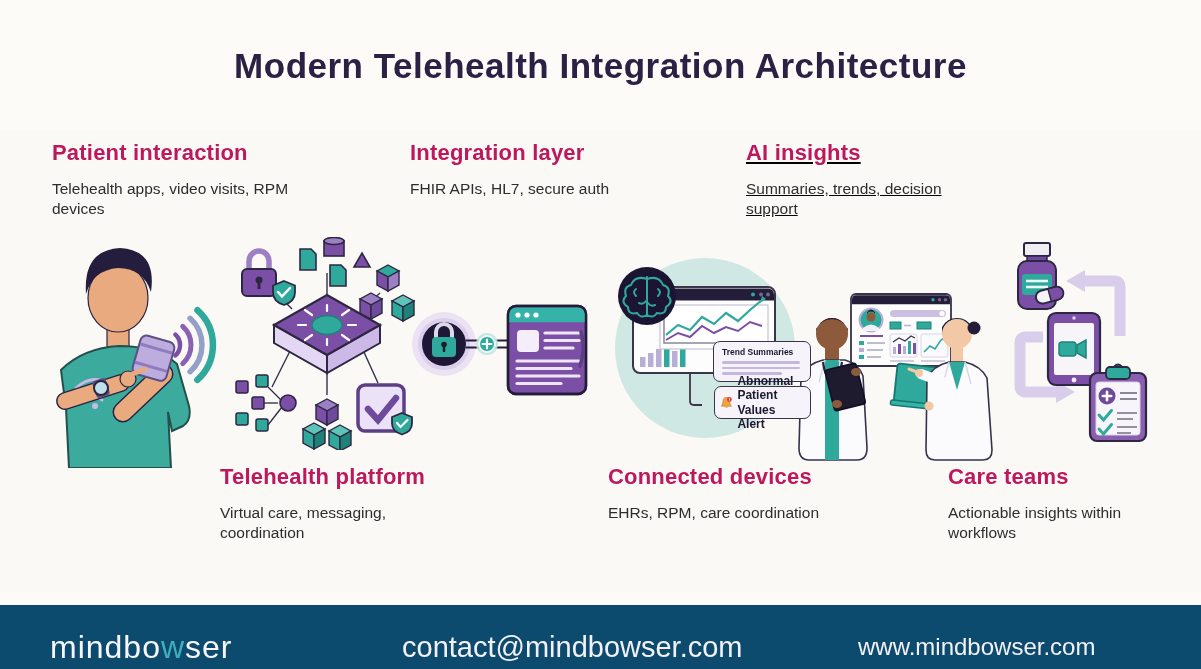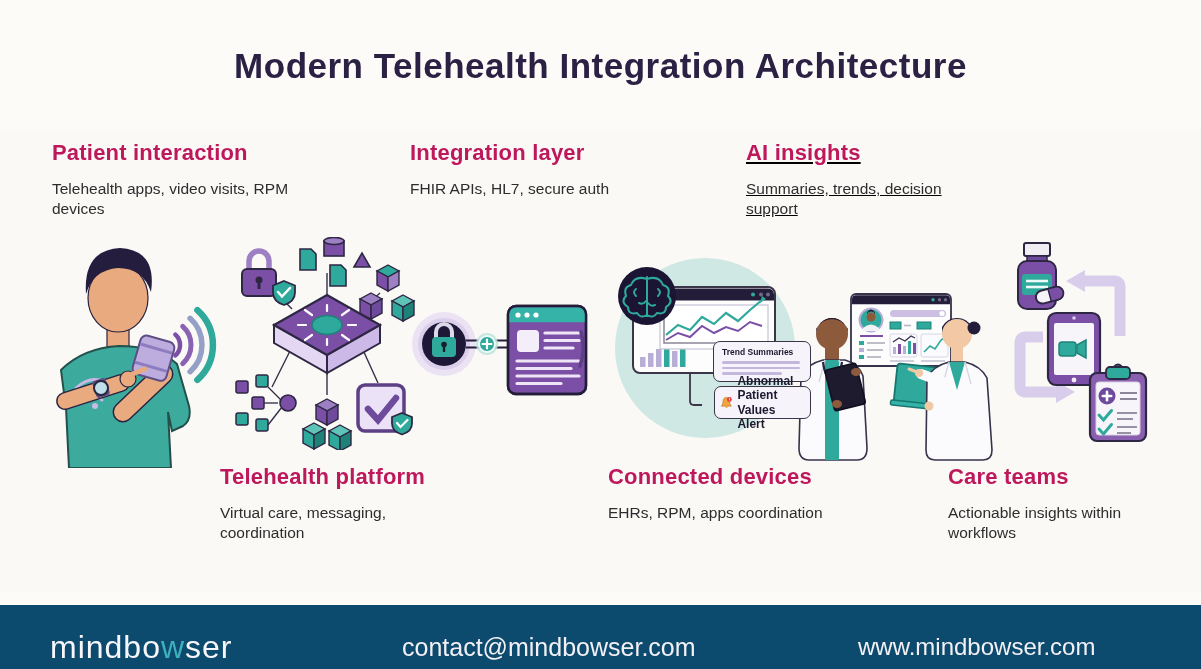--- a/index.html
+++ b/index.html
@@ -18,21 +18,21 @@
   .trend-card{left:680px;top:341px;width:98px;height:41px;padding:5px 8px;}
   .trend-card .t{display:block;font-size:8.5px;font-weight:700;color:#1c1830;margin-bottom:4px;}
   .trend-card .ln{height:2.5px;background:#c4b7dc;border-radius:2px;margin-top:3px;}
   .alert-card{left:681px;top:386px;width:97px;height:33px;padding:4px 6px;display:flex;align-items:center;gap:5px;}
   .alert-card .txt{font-size:12px;font-weight:700;color:#1c1830;line-height:1.2;}
   .footer{position:absolute;left:0;top:605px;width:1201px;height:84px;background:#0c4a6e;}
   .logo{position:absolute;left:50px;top:50%;transform:translateY(-50%);
     font-size:32px;font-weight:500;color:#f7f6fa;letter-spacing:1px;}
   .logo .w{color:#3eb0bc;}
   .f-email{position:absolute;left:402px;top:50%;transform:translateY(-50%);
-    font-size:25px;color:#f3f1f6;}
+    font-size:29px;color:#f3f1f6;}
   .f-site{position:absolute;left:858px;top:50%;transform:translateY(-50%);
     font-size:24px;color:#f3f1f6;}
 </style>
 </head>
 <body>
 
 <div class="page">
   <div class="band"></div>
 
   <div class="page-title">Modern Telehealth Integration Architecture</div>
@@ -49,21 +49,21 @@
     <h3>AI insights</h3>
     <p>Summaries, trends, decision support</p>
   </div>
 
   <div class="section" style="left:220px;top:464px;width:210px;">
     <h3>Telehealth platform</h3>
     <p>Virtual care, messaging, coordination</p>
   </div>
   <div class="section" style="left:608px;top:464px;width:250px;">
     <h3>Connected devices</h3>
-    <p>EHRs, RPM, apps coordination</p>
+    <p>EHRs, RPM, care coordination</p>
   </div>
   <div class="section" style="left:948px;top:464px;width:212px;">
     <h3>Care teams</h3>
     <p>Actionable insights within workflows</p>
   </div>
 
   <svg class="illus" style="left:25px;top:240px;" width="200" height="228" viewBox="0 0 200 228">
     <g>
       <rect x="82" y="86" width="22" height="26" fill="#e9aa80" stroke="#2a2440" stroke-width="1.2"></rect>
       <path d="M36,130 Q58,108 94,106 Q132,106 152,124 L164,166 Q167,180 158,186 L147,191 L143,172 L146,228 L44,228 L41,168 Q38,146 36,130 Z" fill="#3cab9e" stroke="#23504a" stroke-width="2"></path>

